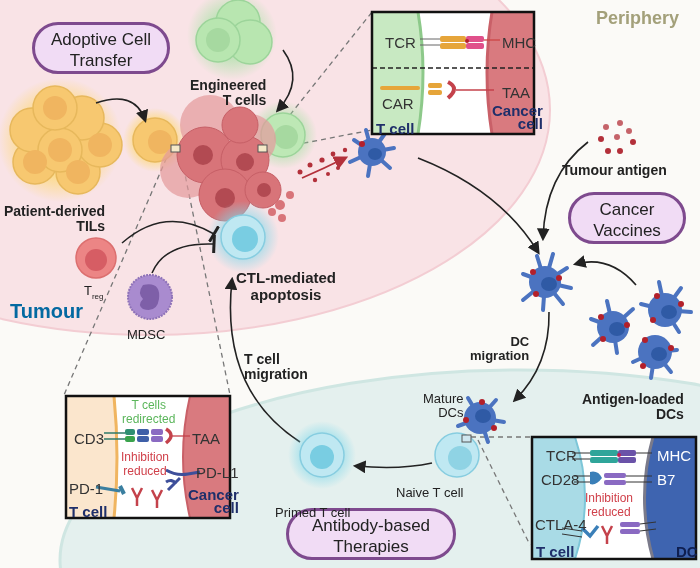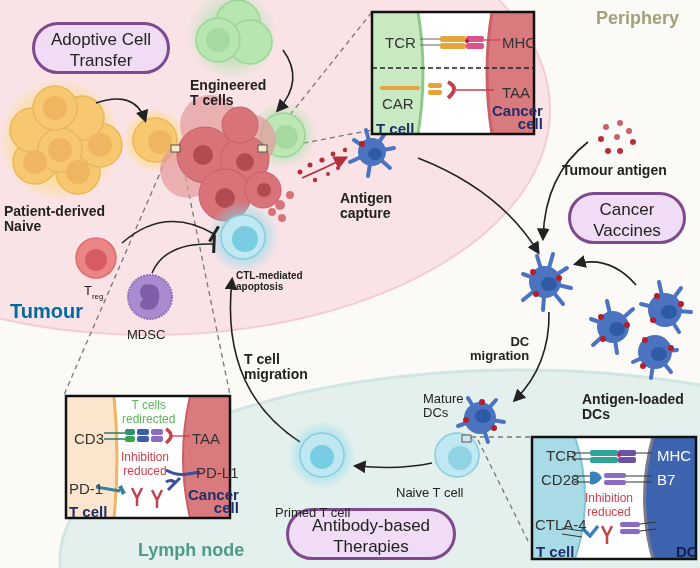--- a/index.html
+++ b/index.html
@@ -1,19 +1,19 @@
 <!DOCTYPE html>
 <html><head>
 <meta charset="utf-8">
 <style>
   html, body { margin:0; padding:0; }
   body { width:700px; height:568px; overflow:hidden; background:#fbfaf7; font-family:"Liberation Sans", sans-serif; }
   #stage { position:relative; width:700px; height:568px; overflow:hidden; }
   svg#scene { position:absolute; left:0; top:0; }
-  .lbl { position:absolute; color:#222; font-family:"Liberation Sans", sans-serif; line-height:1.1; text-align:left; white-space:nowrap; }
+  .lbl { position:absolute; color:#222; font-family:"Liberation Sans", sans-serif; line-height:1.1; text-align:right; white-space:nowrap; }
   .b { font-weight:bold; }
   .pill { position:absolute; background:#f1dcf5; border:3px solid #7e4a8e; border-radius:26px; color:#222; font-size:17px; text-align:center; line-height:21px; display:flex; align-items:flex-end; justify-content:center; }
   .region { position:absolute; font-weight:bold; font-size:20px; }
   .ibox-t { position:absolute; font-size:15px; color:#333; white-space:nowrap; }
 </style>
 </head>
 <body>
 
 <div id="stage">
 <svg id="scene" width="700" height="568" viewBox="0 0 700 568">
@@ -353,21 +353,20 @@
     <rect x="620" y="522" width="20" height="5" rx="2" fill="#8a6ac2"></rect>
         <rect x="620" y="529" width="20" height="5" rx="2" fill="#8a6ac2"></rect>
     <line x1="640" y1="524" x2="656" y2="522" stroke="#333" stroke-width="1"></line>
         <line x1="640" y1="531" x2="656" y2="529" stroke="#333" stroke-width="1"></line>
     <rect x="532" y="437" width="164" height="122" fill="none" stroke="#111" stroke-width="2.5"></rect>
   </g>
 </svg>
 
 <div class="region" style="left:10px;top:300px;color:#0369a1;">Tumour</div>
 <div class="region" style="left:596px;top:8px;color:#a3a07a;font-size:18px;">Periphery</div>
-<div class="region" style="left:138px;top:540px;color:#4f9a88;font-size:18px;">Lymph node</div>
 
 <div class="pill" style="left:32px;top:22px;width:132px;height:46px;">
   <div>
         <div>Adoptive Cell</div>
         <div>Transfer</div>
       </div>
 </div>
 <div class="pill" style="left:568px;top:192px;width:112px;height:46px;">
   <div>
         <div>Cancer</div>
@@ -380,31 +379,27 @@
         <div>Therapies</div>
       </div>
 </div>
 
 <div class="lbl b" style="left:190px;top:78px;font-size:14px;">
       <div>Engineered</div>
       <div>T cells</div>
     </div>
 <div class="lbl b" style="left:4px;top:204px;font-size:14px;">
       <div>Patient-derived</div>
-      <div>Naive</div>
+      <div>TILs</div>
     </div>
 <div class="lbl" style="left:84px;top:284px;font-size:13px;"><span>T</span><sub style="font-size:8px;">reg</sub></div>
 <div class="lbl" style="left:127px;top:328px;font-size:13px;">MDSC</div>
-<div class="lbl b" style="left:236px;top:270px;font-size:10px;text-align:left;">
+<div class="lbl b" style="left:236px;top:270px;font-size:15px;text-align:center;">
       <div>CTL-mediated</div>
       <div>apoptosis</div>
-    </div>
-<div class="lbl b" style="left:340px;top:191px;font-size:14px;">
-      <div>Antigen</div>
-      <div>capture</div>
     </div>
 <div class="lbl b" style="left:562px;top:163px;font-size:14px;">Tumour antigen</div>
 <div class="lbl b" style="left:470px;top:335px;font-size:13px;text-align:right;">
       <div>DC</div>
       <div>migration</div>
     </div>
 <div class="lbl b" style="left:582px;top:392px;font-size:14px;">
       <div>Antigen-loaded</div>
       <div>DCs</div>
     </div>

